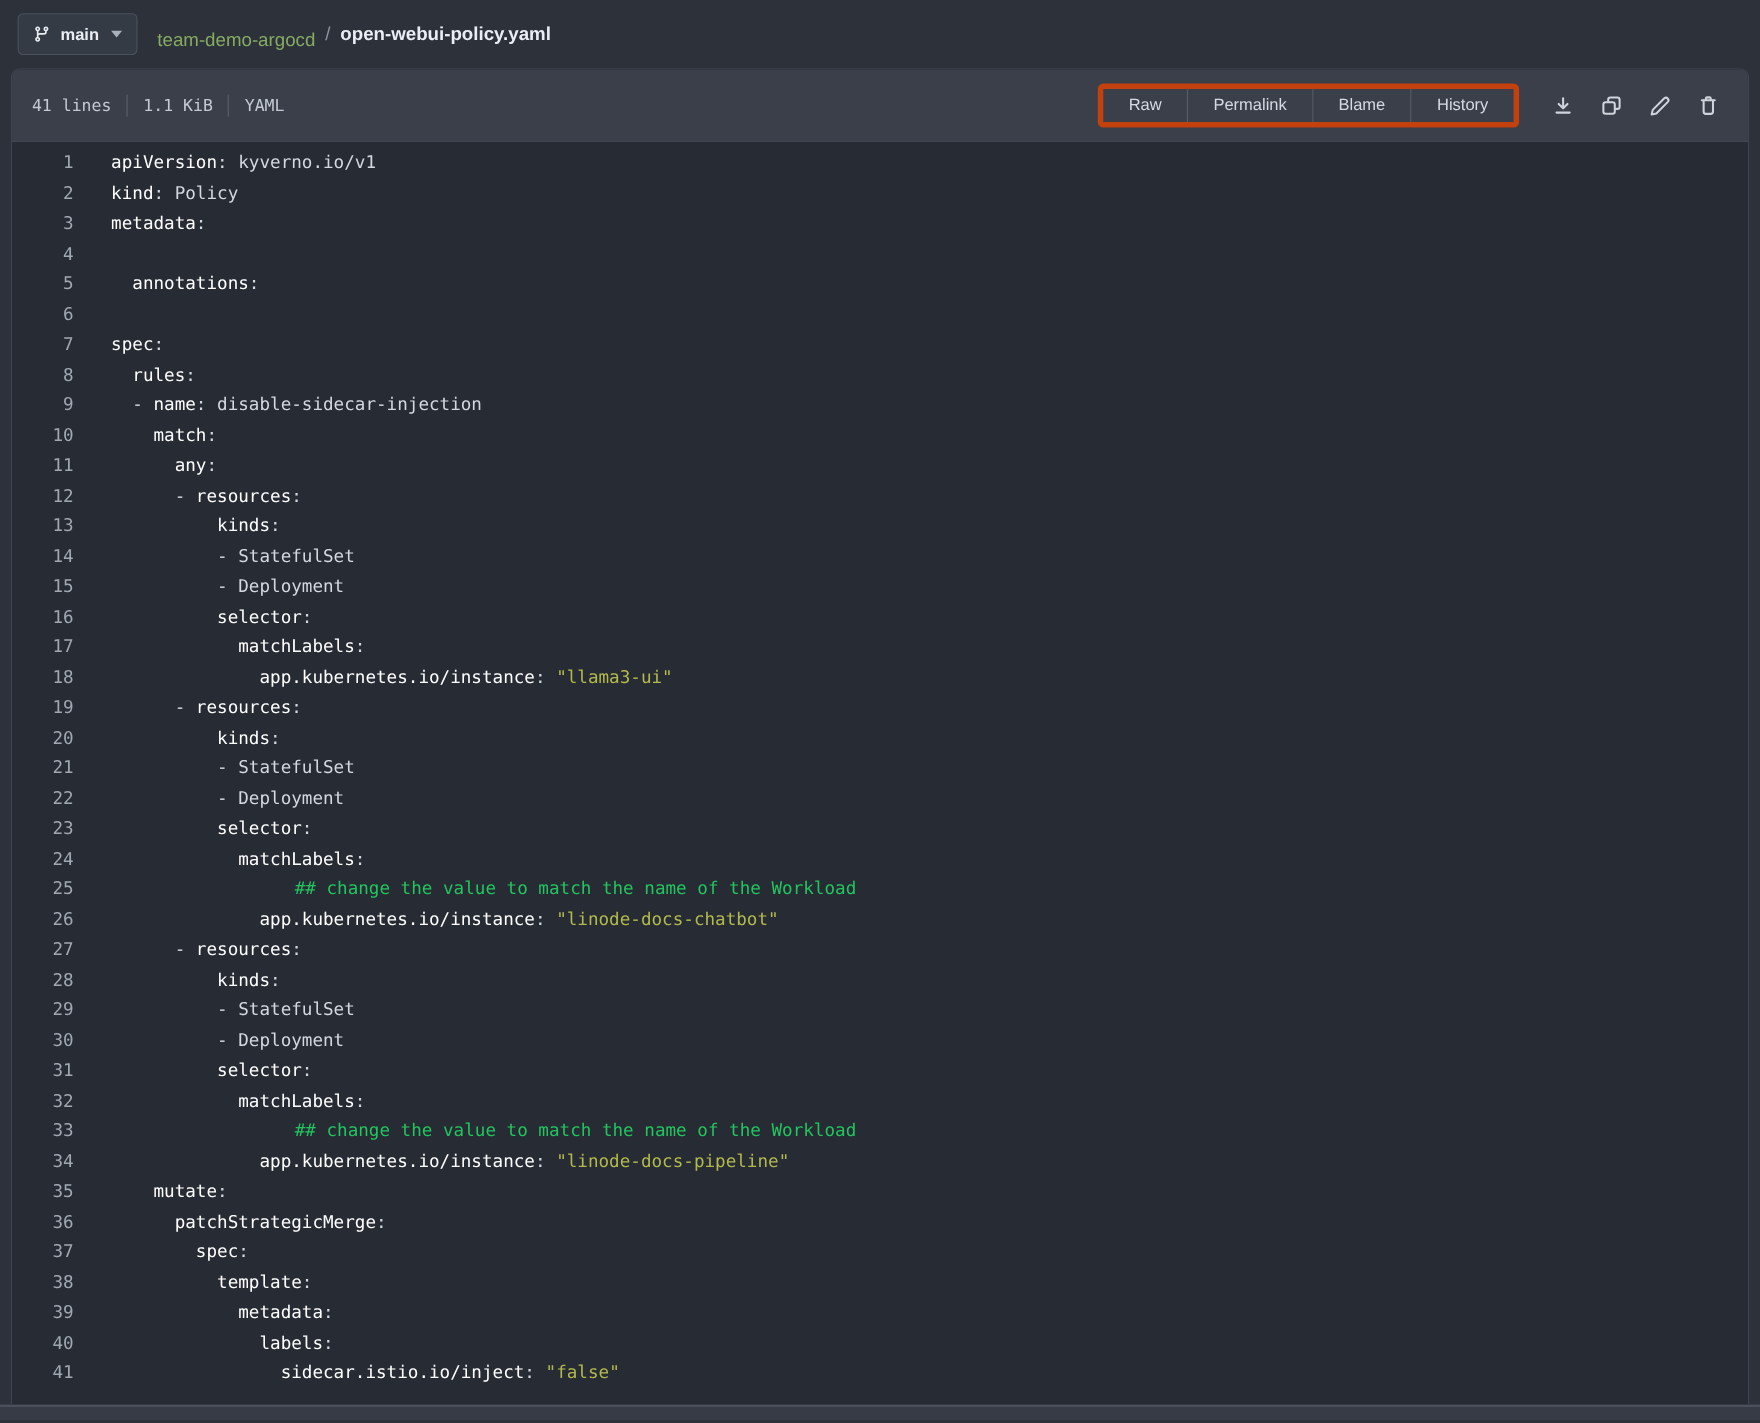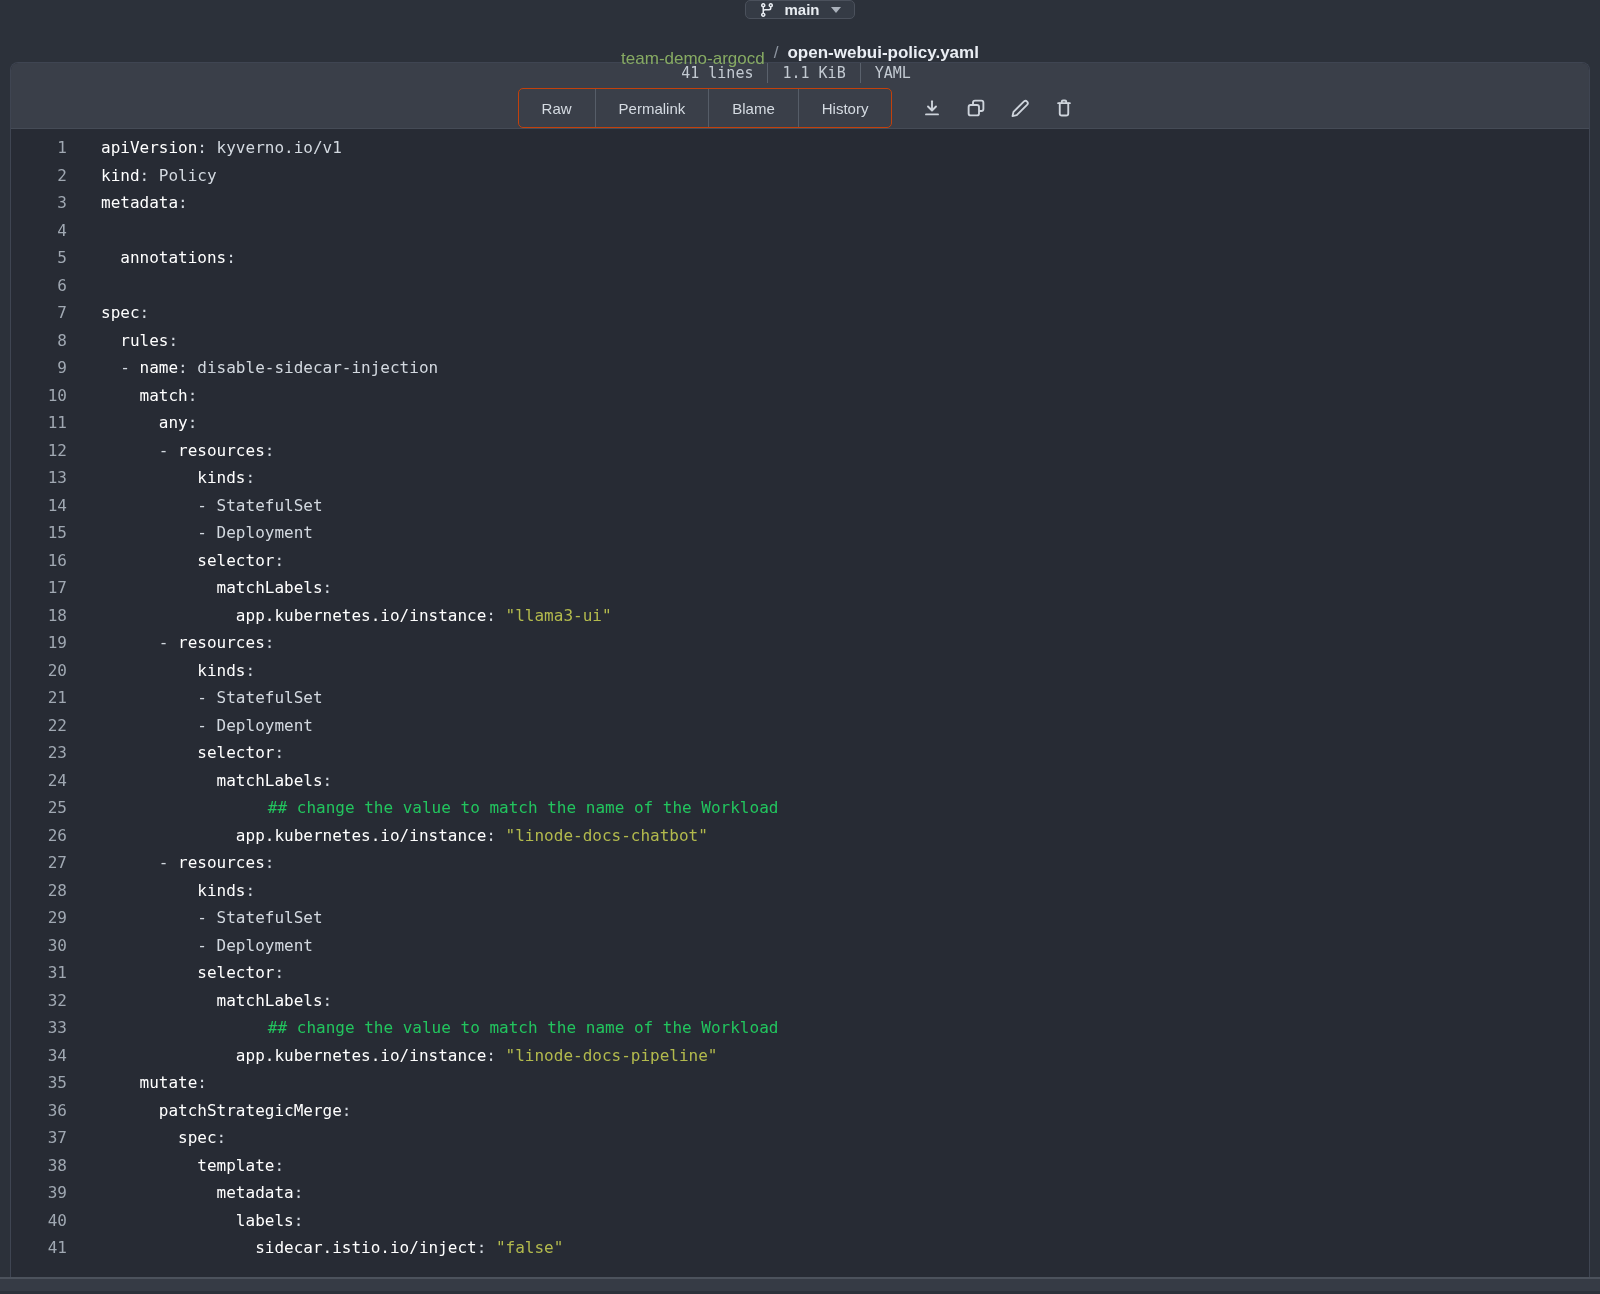--- a/index.html
+++ b/index.html
@@ -4,50 +4,49 @@
 <style>
   * { box-sizing: border-box; }
   html,body { margin:0; padding:0; }
   body {
     width:1600px; height:1294px; overflow:hidden;
     background:#2c313a;
     font-family:"Liberation Sans", sans-serif;
   }
 
   
-  .topbar { height:62px; display:flex; align-items:center; padding:0 16px; gap:18px;flex-direction:column; }
+  .topbar { height:62px; display:flex; align-items:center; padding:0 16px; gap:18px; }
   .branch-btn {
     display:flex; align-items:center; gap:9px;
     background:#353b45; border:1px solid #4b515c; border-radius:5px;
     height:38px; padding:0 13px; cursor:pointer;
     color:#e9edf2; font-family:inherit;
   }
   .branch-btn .b-label { font-size:15px; font-weight:700; color:#e9edf2; }
   .caret { width:0; height:0; border-left:5px solid transparent; border-right:5px solid transparent;
            border-top:6px solid #aab1bb; margin-left:2px; }
   .breadcrumb { display:flex; align-items:center; gap:9px; font-size:17px; }
   .repo-link { color:#87ab63; text-decoration:none; cursor:pointer;margin-top:12px; }
   .crumb-sep { color:#8d95a0; }
   .fname { color:#eaeef4; font-weight:700; }
 
   
   .card { margin:0 10px; border:1px solid #3f4552; border-bottom:none; border-radius:8px 8px 0 0; overflow:hidden; background:#272b34; }
   .card-header {
     height:66px; background:#3a3f49; border-bottom:1px solid #454b56;
     display:flex; justify-content:space-between; align-items:center;
     padding:0 26px 0 18px;
-    flex-direction:column;
   }
   .file-info { display:flex; align-items:center; color:#c3cad2;
                font-family:"DejaVu Sans Mono", monospace; font-size:15px; }
   .vdiv { width:1px; height:20px; background:#5a616c; margin:0 14px; }
 
   .toolbar-right { display:flex; align-items:center; gap:30px; }
   .btn-group { display:flex; align-items:stretch; height:40px;
-               border:1px solid #c2410c; border-radius:5px; overflow:hidden; }
+               border:5px solid #c2410c; border-radius:5px; overflow:hidden; }
   .seg-btn { background:transparent; border:none; border-left:1px solid #565d68;
              color:#d5dbe2; font-family:inherit; font-size:15px; padding:0 23px; cursor:pointer; }
   .seg-btn:first-child { border-left:none; }
 
   .icon-row { display:flex; align-items:center; gap:24px; }
   .icon-btn { background:none; border:none; padding:0; margin:0; cursor:pointer; display:flex; align-items:center; }
   .icon-btn svg { stroke:#ced4dc; fill:none; stroke-width:1.5; stroke-linecap:round; stroke-linejoin:round; }
 
   
   .code { background:#272b34; padding:5px 0 15px 0;

